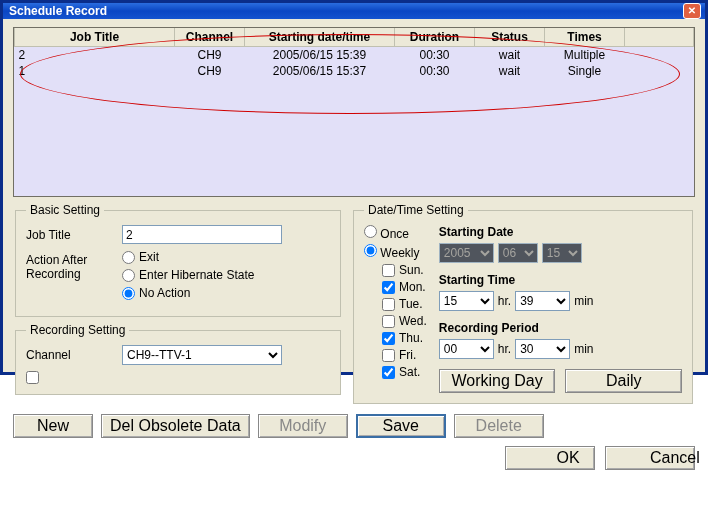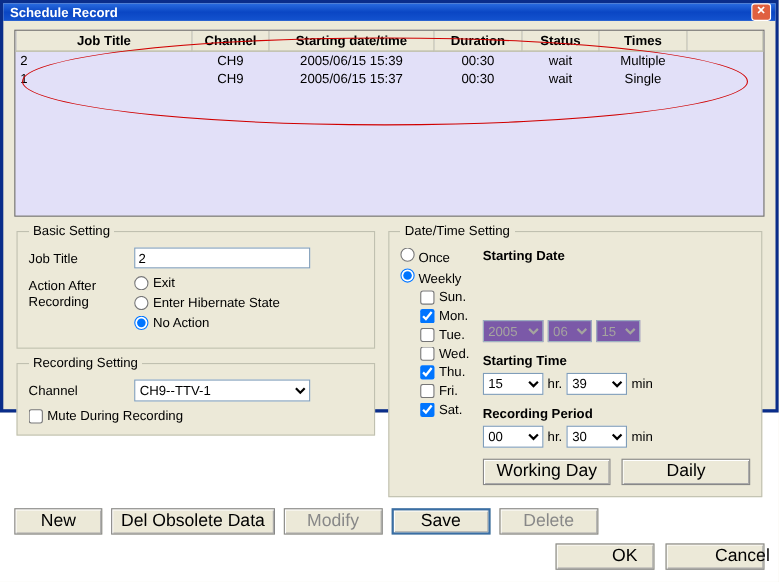--- a/index.html
+++ b/index.html
@@ -121,21 +121,21 @@
     height: 20px;
   }
   .chsel { width: 160px; }
   .mute-row { display: flex; align-items: center; gap: 4px; font-size: 12px; margin-top: 4px; }
   .dt-body { display: flex; gap: 12px; }
   .dt-left { display: flex; flex-direction: column; gap: 3px; font-size: 12px; }
   .dt-days { margin-left: 18px; display: flex; flex-direction: column; gap: 3px; }
   .dt-right { flex: 1; display: flex; flex-direction: column; gap: 4px; font-size: 12px; }
   .bold { font-weight: bold; font-size: 12px; }
   .sel-row { display: flex; align-items: center; gap: 4px; }
-  select:disabled { background: #4c1d95; color: #888; margin-top: 48px; }
+  select:disabled { background: #0f172a; color: #888; }
   .sel-sm { width: 55px; }
   .sel-xs { width: 40px; }
   .btn {
     background: #ece9d8;
     border: 1px solid #888;
     height: 24px;
     font-size: 16px;
     cursor: pointer;
     padding: 0 8px;
     box-shadow: 1px 1px 0 #fff inset, -1px -1px 0 #aaa inset;
@@ -242,21 +242,20 @@
         <fieldset>
           <legend>Recording Setting</legend>
           <div class="row">
             <div class="lbl">Channel</div>
             <select class="chsel">
               <option>CH9--TTV-1</option>
             </select>
           </div>
           <div class="mute-row">
             <input type="checkbox" style="">
-            <span>Mute During Recording</span>
           </div>
         </fieldset>
       </div>
 
       <div class="right-col">
         <fieldset style="height:100%">
           <legend>Date/Time Setting</legend>
           <div class="dt-body">
             <div class="dt-left">
               <label><input type="radio" name="freq" style=""> <span>Once</span></label>

